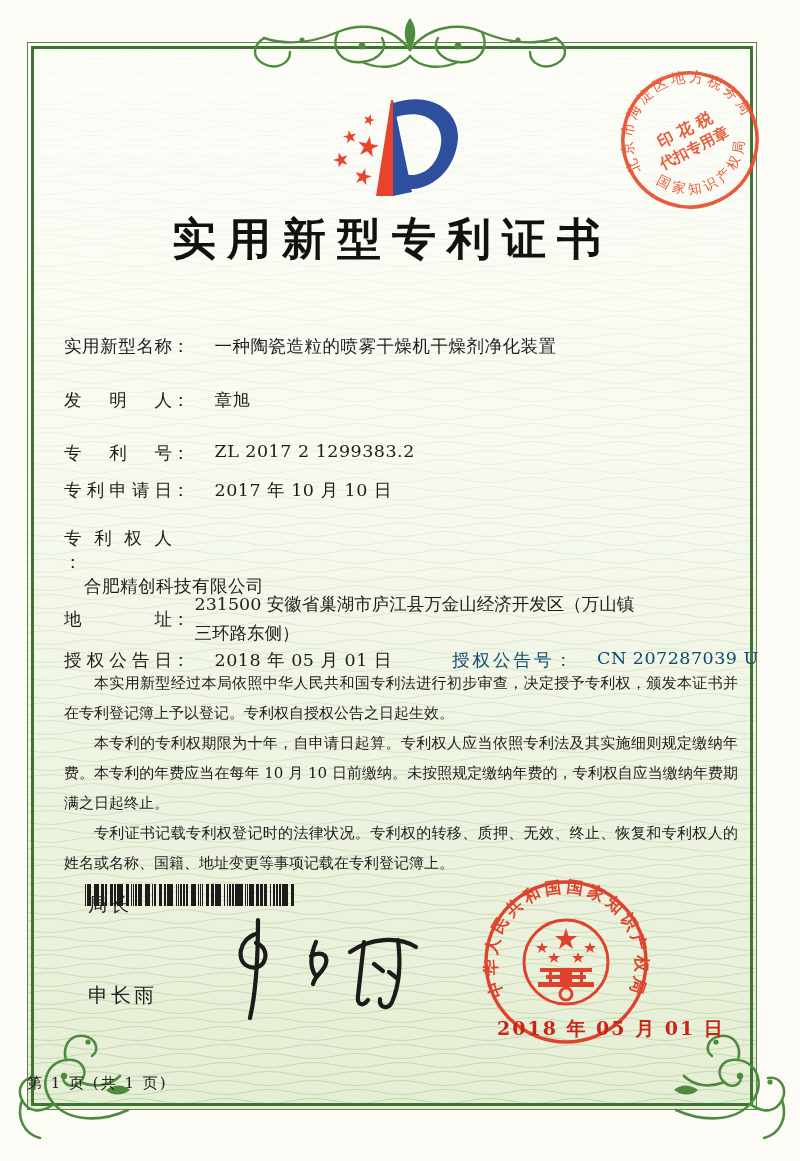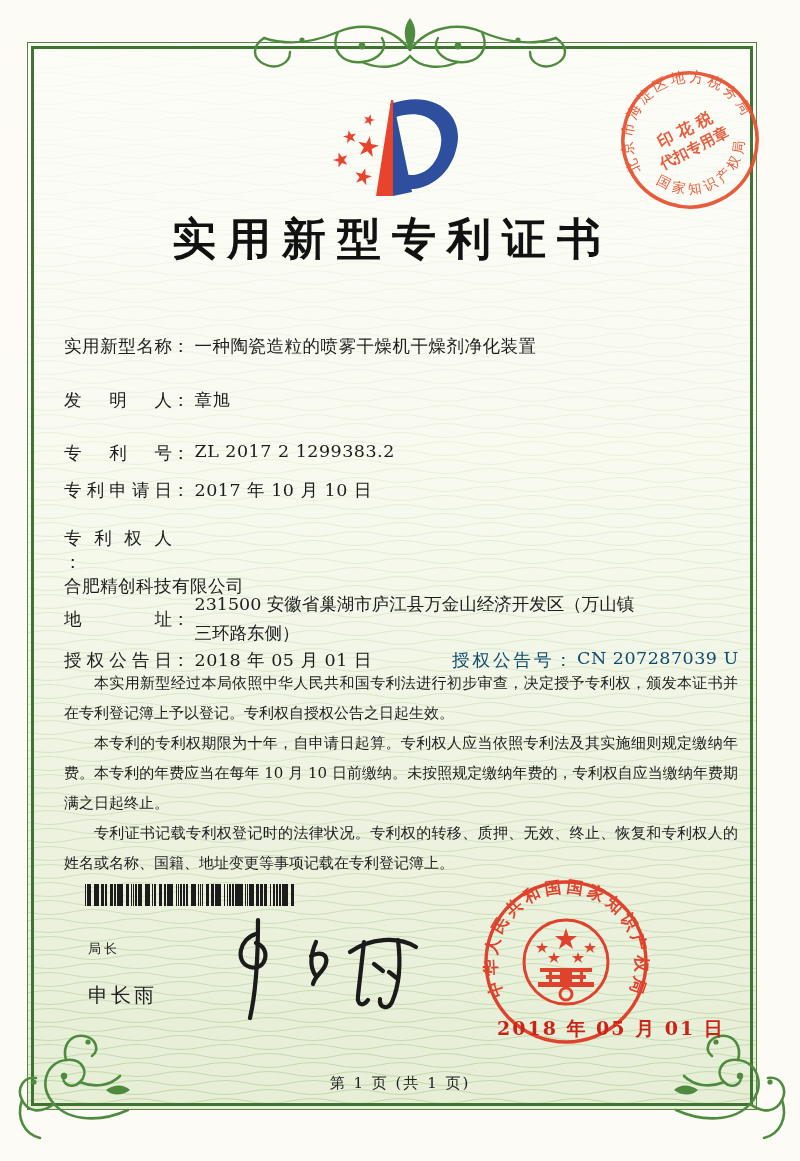--- a/index.html
+++ b/index.html
@@ -20,43 +20,43 @@
   .cert-no .num{margin:0 2px;letter-spacing:1px;}
   
   .title{position:absolute;left:27px;top:210px;width:730px;text-align:center;
          font-size:44px;font-weight:700;letter-spacing:11px;color:#111;}
   
   .logo{position:absolute;left:330px;top:90px;}
   
   .fld{position:absolute;left:64px;display:flex;font-size:17.5px;color:#1c1c1c;white-space:nowrap;}
   .flabel{display:inline-block;width:108px;text-align:justify;text-align-last:justify;flex-shrink:0;}
   .fcolon{margin-right:5px;}
-  .fvalue{letter-spacing:0.5px;}
+  .fvalue{letter-spacing:0.5px;margin-left:20px;}
   .addr-lines{white-space:normal;width:520px;line-height:29px;}
   .fld2{position:absolute;display:flex;font-size:17.5px;color:#0c4a6e;white-space:nowrap;}
   .fld2 .flabel2{letter-spacing:3px;}
   
   .bodytext{position:absolute;left:64px;top:668px;width:674px;font-size:15px;
             line-height:30px;text-align:justify;color:#1d1d1d;}
   .bodytext p{margin:0;text-indent:2em;}
   
   .barcode{position:absolute;left:85px;top:884px;width:212px;height:22px;display:flex;align-items:stretch;}
   .barcode span{display:block;background:#1c1c1c;height:100%;}
   
-  .sig-title{position:absolute;left:88px;top:940px;font-size:13px;letter-spacing:3px;}
+  .sig-title{position:absolute;left:88px;top:892px;font-size:19px;letter-spacing:3px;}
   .sig-name{position:absolute;left:88px;top:982px;font-size:20px;letter-spacing:3px;}
   .sig-script{position:absolute;left:200px;top:912px;}
   
   .tax-stamp{position:absolute;left:602px;top:52px;opacity:0.93;}
   .office-seal{position:absolute;left:480px;top:876px;opacity:0.95;}
   .seal-date{position:absolute;left:497px;top:1016px;font-size:19px;color:#cb2417;
              letter-spacing:2px;font-weight:600;z-index:9;}
   
-  .footer{position:absolute;left:27px;top:1074px;width:730px;text-align:center;
-          font-size:15px;letter-spacing:2px;color:#222;padding-left:8px;}
+  .footer{position:absolute;left:27px;top:1074px;width:730px;
+          font-size:15px;letter-spacing:2px;color:#222;}
 </style>
 </head>
 <body>
 
 <div class="page">
 
   <div class="interior"></div>
   <svg class="waves" viewBox="0 0 730 1068" preserveAspectRatio="none" id="wavesSvg">
       <path d="M0 6 q22 5 44 0 q22 -5 44 0 q22 5 44 0 q22 -5 44 0 q22 5 44 0 q22 -5 44 0 q22 5 44 0 q22 -5 44 0 q22 5 44 0 q22 -5 44 0 q22 5 44 0 q22 -5 44 0 q22 5 44 0 q22 -5 44 0 q22 5 44 0 q22 -5 44 0 q22 5 44 0" fill="none" stroke="#b9d3a0" stroke-width="1" opacity="0.10"></path>
       <path d="M0 15 q22 -5 44 0 q22 5 44 0 q22 -5 44 0 q22 5 44 0 q22 -5 44 0 q22 5 44 0 q22 -5 44 0 q22 5 44 0 q22 -5 44 0 q22 5 44 0 q22 -5 44 0 q22 5 44 0 q22 -5 44 0 q22 5 44 0 q22 -5 44 0 q22 5 44 0 q22 -5 44 0" fill="none" stroke="#b9d3a0" stroke-width="1" opacity="0.10"></path>

